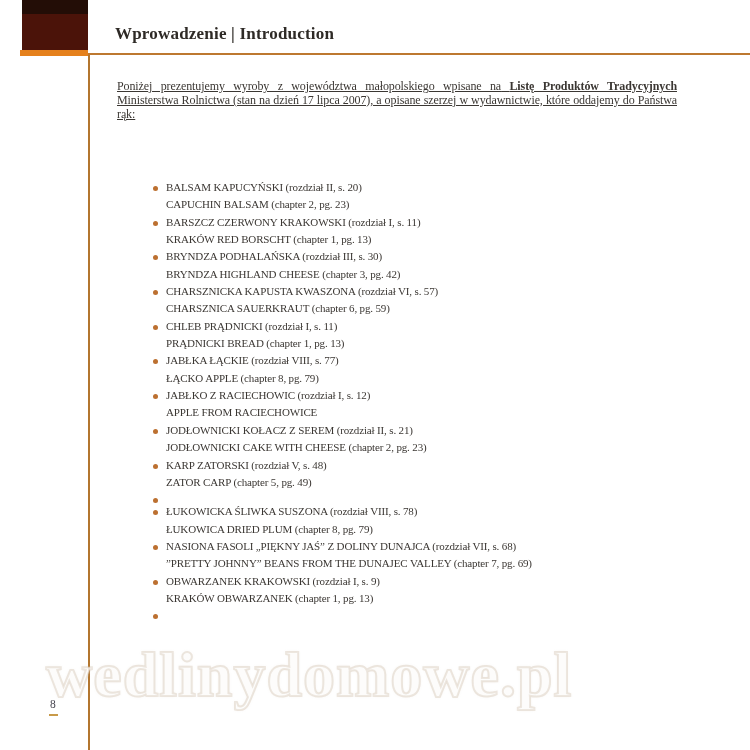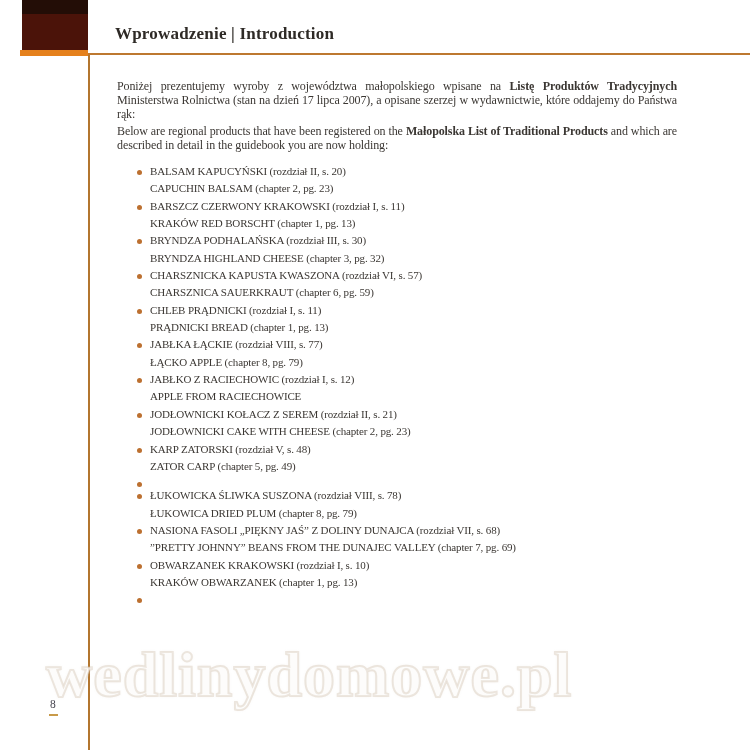--- a/index.html
+++ b/index.html
@@ -42,27 +42,27 @@
     font-size: 17px; font-weight: bold; color: #2e2a26;
     letter-spacing: 0.2px; white-space: nowrap;
   }
 
   
   .intro {
     position: absolute; left: 117px; top: 80px; width: 560px;
     font-size: 12px; line-height: 13.8px; color: #3b3733;
     text-align: justify; letter-spacing: -0.1px;
   }
-  .intro p { margin: 0 0 4px 0; }
+  .intro p { margin: 0 0 4px 0; text-decoration: underline; }
   .intro b { font-weight: bold; }
 
   
   .products {
     position: absolute; left: 137px; top: 163px; width: 560px;
-    margin: 0; padding: 0; list-style: none;
+    margin: 16px; padding: 0; list-style: none;
   }
   .products li { display: flex; align-items: flex-start; }
   .bullet {
     flex: none; width: 5px; height: 5px; border-radius: 50%;
     background: #bc7030; margin: 7px 8px 0 0;
   }
   .plines { display: block; }
   .pline {
     display: block; font-size: 11px; line-height: 17.35px;
     color: #3b3733; letter-spacing: -0.15px; white-space: nowrap;
@@ -103,25 +103,20 @@
 
   <div class="hrule"></div>
   <div class="vrule"></div>
 
   <div class="intro">
     <p>
       <span>Poniżej prezentujemy wyroby z województwa małopolskiego wpisane na</span>
       <b>Listę Produktów Tradycyjnych</b>
       <span>Ministerstwa Rolnictwa (stan na dzień 17 lipca 2007), a opisane szerzej w wydawnictwie, które oddajemy do Państwa rąk:</span>
     </p>
-    <p>
-      <span>Below are regional products that have been registered on the</span>
-      <b>Małopolska List of Traditional Products</b>
-      <span>and which are described in detail in the guidebook you are now holding:</span>
-    </p>
   </div>
 
   <ul class="products" id="product-list">
       <li>
         <span class="bullet"></span>
         <span class="plines">
           <span class="pline">BALSAM KAPUCYŃSKI (rozdział II, s. 20)</span>
           <span class="pline">CAPUCHIN BALSAM (chapter 2, pg. 23)</span>
         </span>
       </li>
@@ -129,21 +124,21 @@
         <span class="bullet"></span>
         <span class="plines">
           <span class="pline">BARSZCZ CZERWONY KRAKOWSKI (rozdział I, s. 11)</span>
           <span class="pline">KRAKÓW RED BORSCHT (chapter 1, pg. 13)</span>
         </span>
       </li>
       <li>
         <span class="bullet"></span>
         <span class="plines">
           <span class="pline">BRYNDZA PODHALAŃSKA (rozdział III, s. 30)</span>
-          <span class="pline">BRYNDZA HIGHLAND CHEESE (chapter 3, pg. 32)</span>
+          <span class="pline">BRYNDZA HIGHLAND CHEESE (chapter 3, pg. 42)</span>
         </span>
       </li>
       <li>
         <span class="bullet"></span>
         <span class="plines">
           <span class="pline">CHARSZNICKA KAPUSTA KWASZONA (rozdział VI, s. 57)</span>
           <span class="pline">CHARSZNICA SAUERKRAUT (chapter 6, pg. 59)</span>
         </span>
       </li>
       <li>
@@ -194,21 +189,21 @@
       <li>
         <span class="bullet"></span>
         <span class="plines">
           <span class="pline">NASIONA FASOLI „PIĘKNY JAŚ” Z DOLINY DUNAJCA (rozdział VII, s. 68)</span>
           <span class="pline">”PRETTY JOHNNY” BEANS FROM THE DUNAJEC VALLEY (chapter 7, pg. 69)</span>
         </span>
       </li>
       <li>
         <span class="bullet"></span>
         <span class="plines">
-          <span class="pline">OBWARZANEK KRAKOWSKI (rozdział I, s. 10)</span>
+          <span class="pline">OBWARZANEK KRAKOWSKI (rozdział I, s. 9)</span>
           <span class="pline">KRAKÓW OBWARZANEK (chapter 1, pg. 13)</span>
         </span>
       </li>
       <li>
         <span class="bullet"></span>
       </li>
     </ul>
 
   <div class="watermark">wedlinydomowe.pl</div>
 

